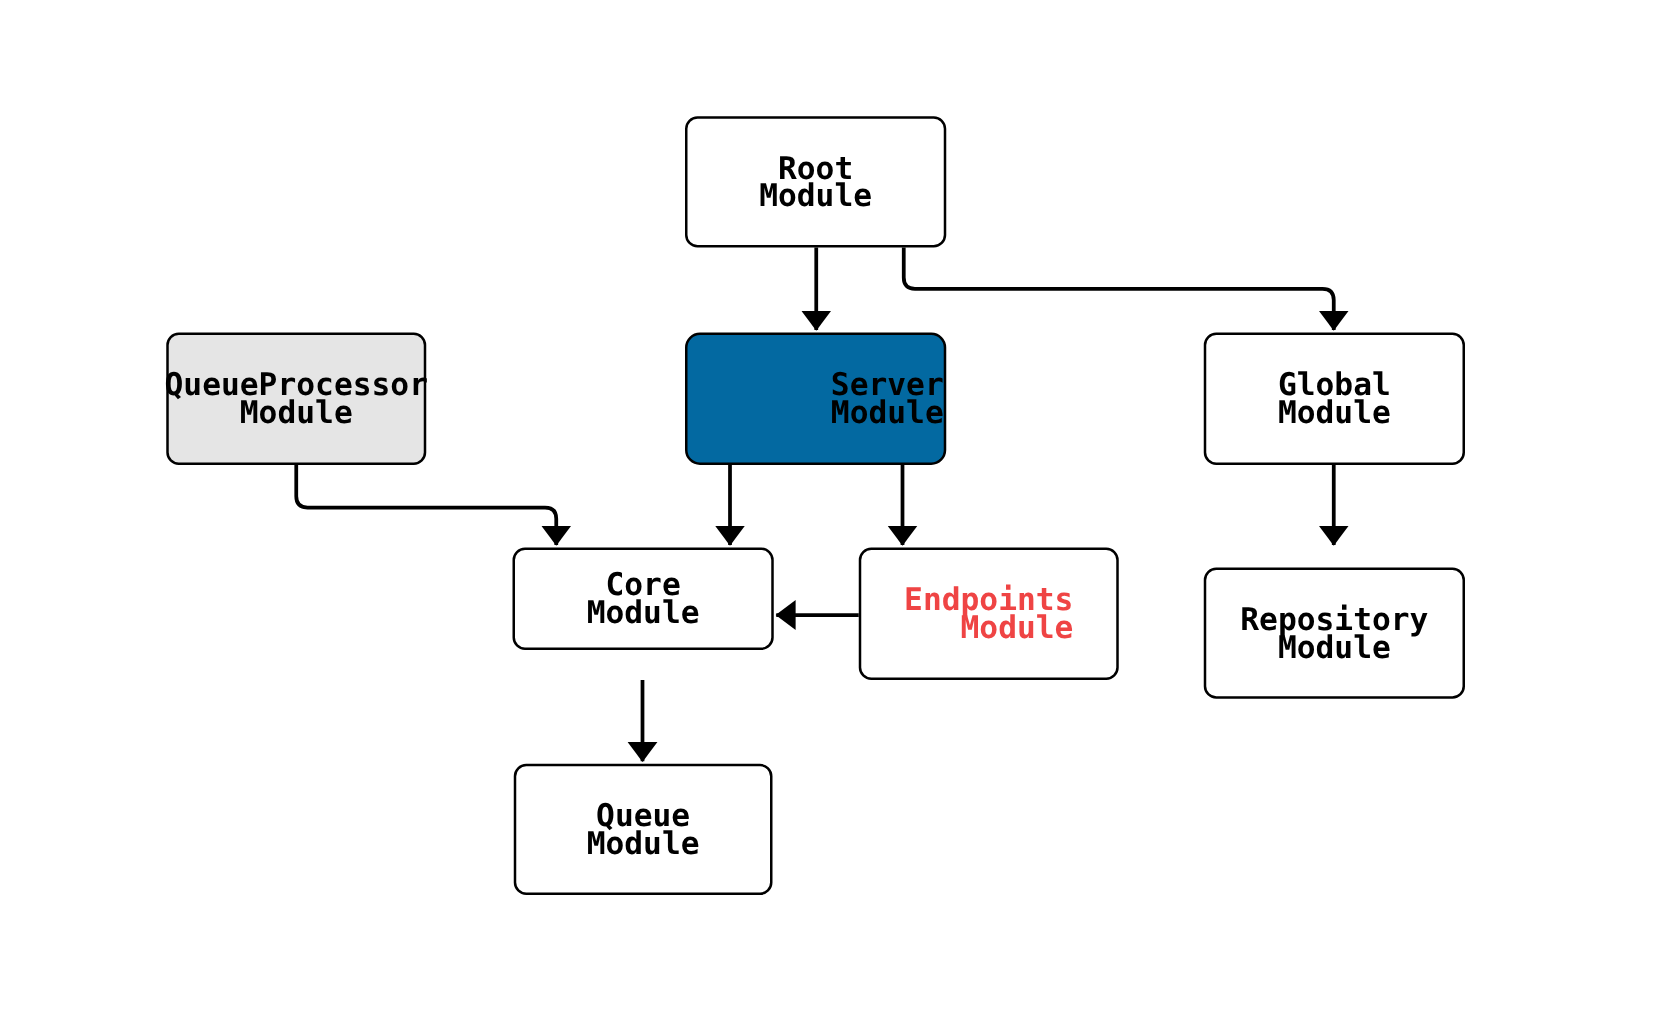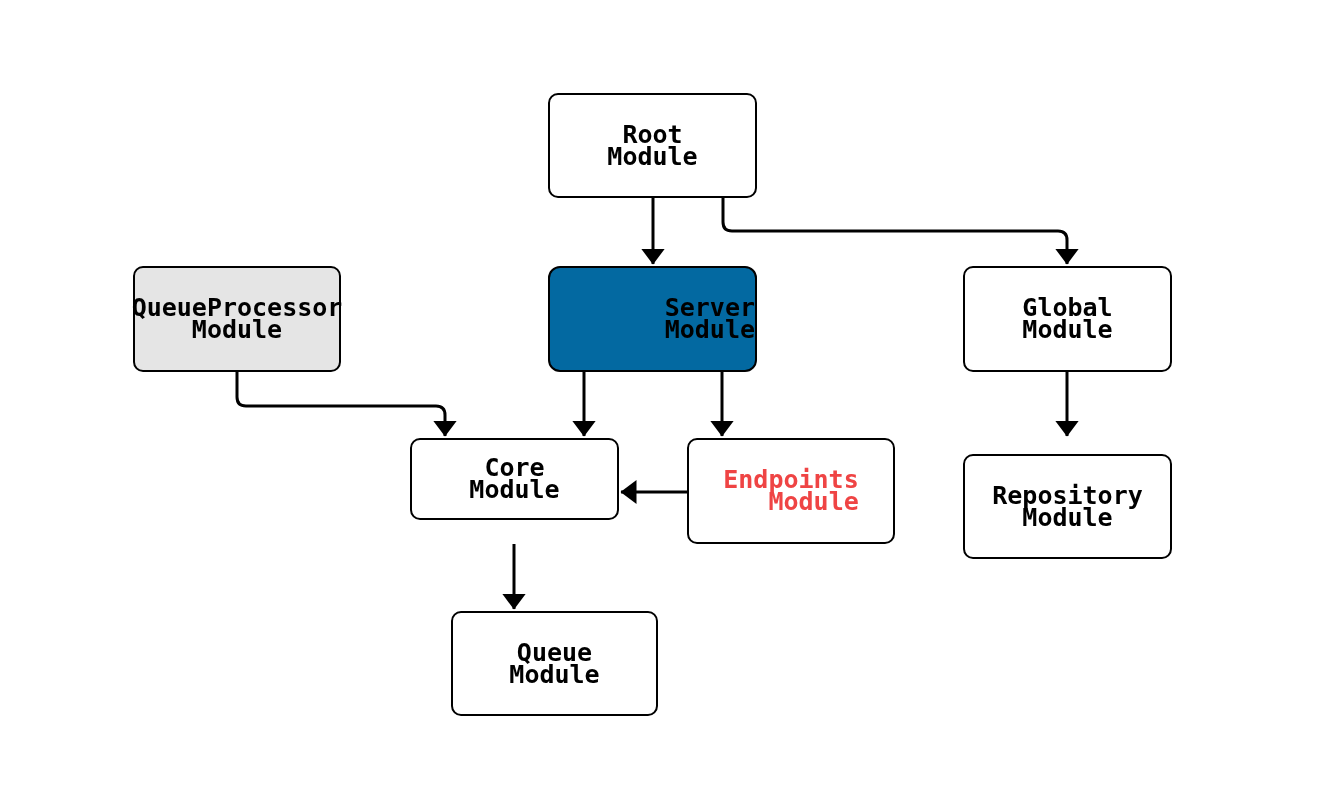--- a/index.html
+++ b/index.html
@@ -87,18 +87,18 @@
 Module</span>
       </div>
       <div class="node" style="left: 687px; top: 438px; width: 208px; height: 106px; border-color: rgb(0, 0, 0); background: rgb(255, 255, 255); border-radius: 10px;">
         <span class="node-label" style="color: #ef4444; text-align: right;">Endpoints
 Module</span>
       </div>
       <div class="node" style="left: 963px; top: 438px; width: 209px; height: 105px; border-color: rgb(0, 0, 0); background: rgb(255, 255, 255); border-radius: 10px; margin-top: 16px;">
         <span class="node-label" style="color: rgb(0, 0, 0);">Repository
 Module</span>
       </div>
-      <div class="node" style="left: 411px; top: 611px; width: 207px; height: 105px; border-color: rgb(0, 0, 0); background: rgb(255, 255, 255); border-radius: 10px; margin-left: 40px;">
+      <div class="node" style="left: 411px; top: 611px; width: 207px; height: 105px; border-color: rgb(0, 0, 0); background: rgb(255, 255, 255); border-radius: 10px;">
         <span class="node-label" style="color: rgb(0, 0, 0);">Queue
 Module</span>
       </div>
     </div>
 </div>
 
 </body></html>

